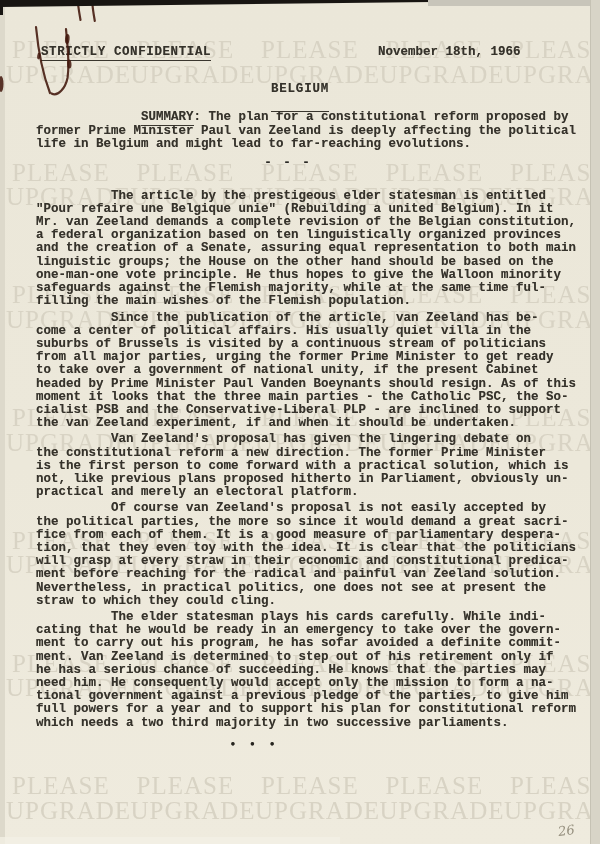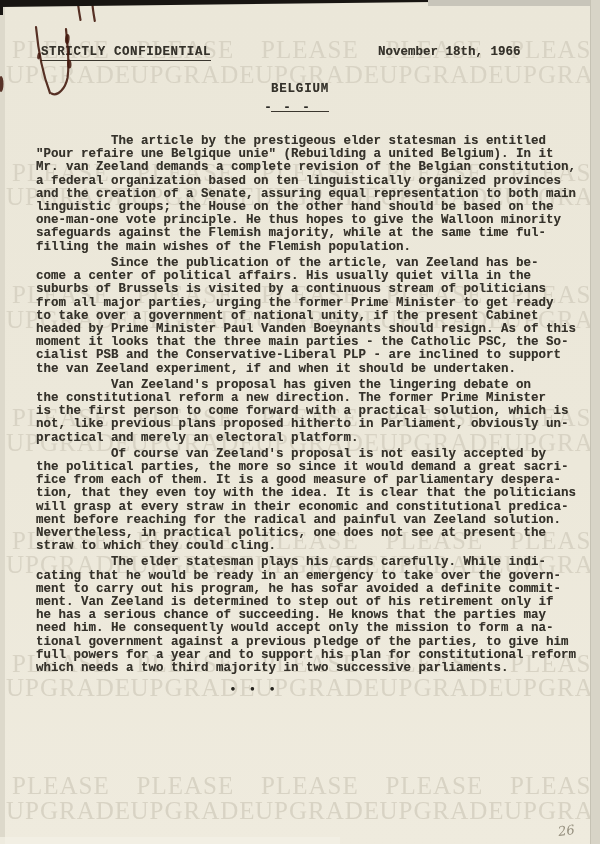--- a/index.html
+++ b/index.html
@@ -163,20 +163,23 @@
     </div>
 
   <div class="content">
     <div class="header-line">
       <span class="classification">STRICTLY CONFIDENTIAL</span>
       <span class="date-label">November 18th, 1966</span>
     </div>
     <div class="title-row">
       <span class="doc-title">BELGIUM</span>
     </div>
+    <div class="summary-block para"><span>              </span><span class="summary-label">SUMMARY</span><span>: The plan for a constitutional reform proposed by
+former Prime Minister Paul van Zeeland is deeply affecting the political
+life in Belgium and might lead to far-reaching evolutions.</span></div>
     <div class="sep-top">- - -</div>
     <div class="body-block">
       <div class="para">          The article by the prestigeous elder statesman is entitled
 "Pour refaire une Belgique unie" (Rebuilding a united Belgium). In it
 Mr. van Zeeland demands a complete revision of the Belgian constitution,
 a federal organization based on ten linguistically organized provinces
 and the creation of a Senate, assuring equal representation to both main
 linguistic groups; the House on the other hand should be based on the
 one-man-one vote principle. He thus hopes to give the Walloon minority
 safeguards against the Flemish majority, while at the same time ful-

